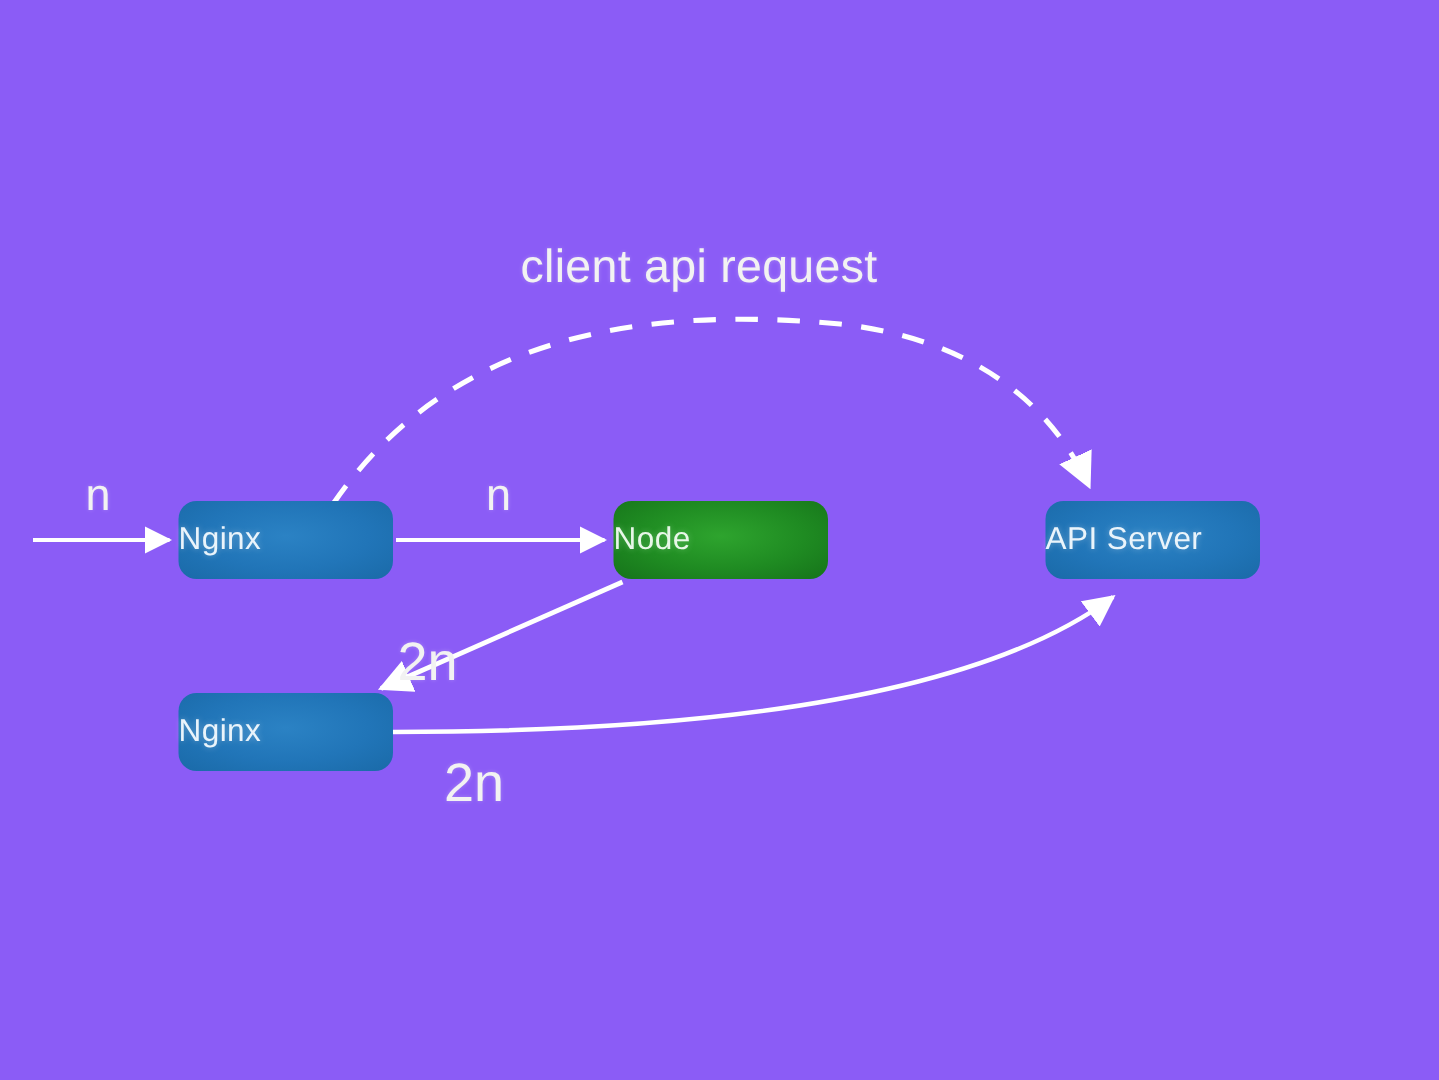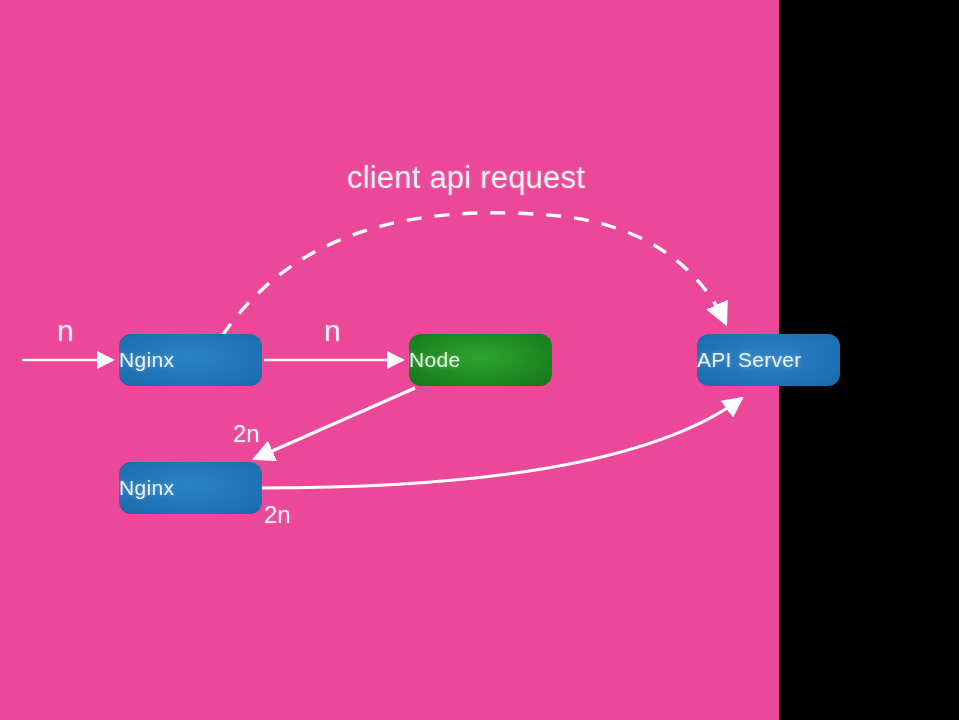--- a/index.html
+++ b/index.html
@@ -8,23 +8,23 @@
     background: #000000;
   }
   body {
     width: 959px;
     height: 720px;
     overflow: hidden;
     font-family: "Liberation Sans", sans-serif;
   }
   #canvas {
     position: relative;
-    width: 779px;
+    width: 959px;
     height: 720px;
-    background: #ec4899;
+    background: #8b5cf6;
   }
   svg#edges {
     position: absolute;
     left: 0;
     top: 0;
     width: 959px;
     height: 720px;
   }
   .node-box {
     position: absolute;
@@ -58,21 +58,22 @@
     text-shadow: 0 0 3px rgba(255,255,255,0.25);
   }
   .label-title {
     font-size: 31px;
     letter-spacing: 0.2px;
   }
   .label-n {
     font-size: 30px;
   }
   .label-2n {
-    font-size: 24px;
+    font-size: 36px;
+    margin-left: 32px;
   }
 </style>
 </head>
 <body>
 
 <div id="canvas">
 
   <svg id="edges" viewBox="0 0 959 720" xmlns="http://www.w3.org/2000/svg">
     <defs>
       <marker id="arrow-solid" viewBox="0 0 10 10" refX="9" refY="5" markerWidth="7" markerHeight="7" orient="auto-start-reverse">

